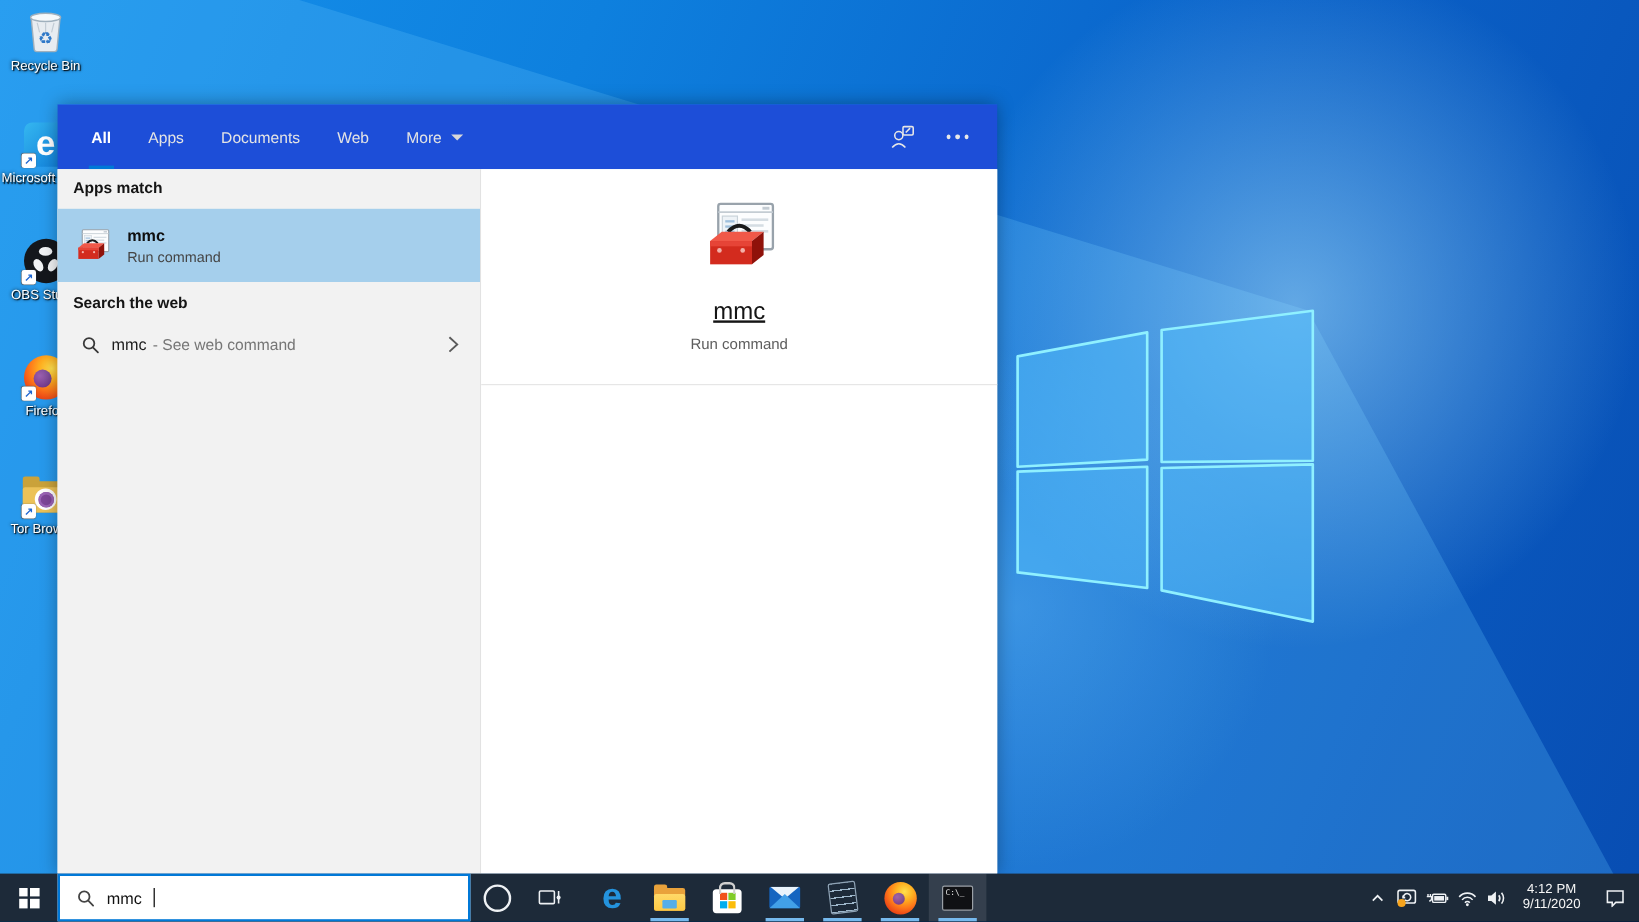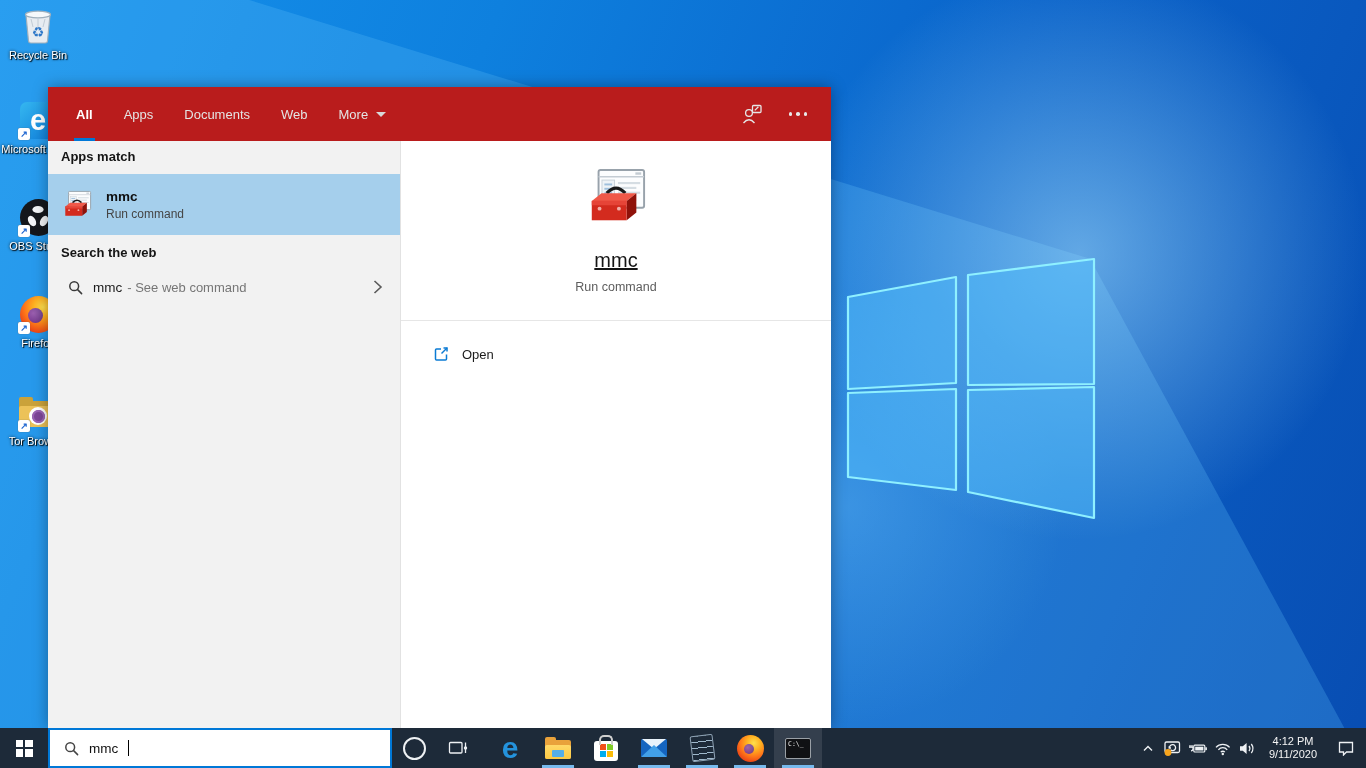--- a/index.html
+++ b/index.html
@@ -38,21 +38,21 @@
   .tor-tab{position:absolute;top:0;left:0;width:14px;height:6px;background:#caa23a;border-radius:2px 2px 0 0;}
   .tor-front{position:absolute;bottom:0;width:38px;height:21px;background:#ecc258;border-radius:2px;}
   .tor-onion{position:absolute;left:10px;bottom:2px;width:18px;height:18px;border-radius:50%;
              background:#fff;display:grid;place-items:center;}
   .tor-onion::after{content:"";width:13px;height:13px;border-radius:50%;background:#7d4698;
                     box-shadow:inset 0 0 0 2px #9a63b5;}
 
   
   .search-panel{position:absolute;left:48px;top:87px;width:783px;height:641px;z-index:5;
                 display:flex;flex-direction:column;box-shadow:0 0 14px rgba(0,0,0,.35);}
-  .panel-header{height:54px;background:#b91c1c;display:flex;align-items:center;flex:none;}
+  .panel-header{height:54px;background:#1d4ed8;display:flex;align-items:center;flex:none;}
   .tabs{display:flex;gap:27px;margin-left:26px;height:100%;}
   .tab{position:relative;display:flex;align-items:center;color:#e4e4e4;font-size:13px;padding:0 2px;cursor:default;}
   .tab.active{color:#fff;font-weight:bold;}
   .tab.active::after{content:"";position:absolute;left:0;right:0;bottom:0;height:3px;background:#0078d7;}
   .caret-down{width:0;height:0;border-left:5px solid transparent;border-right:5px solid transparent;
               border-top:5px solid #d8d8d8;margin-left:8px;}
   .header-actions{margin-left:auto;margin-right:24px;display:flex;align-items:center;gap:26px;}
   .dots{display:flex;gap:4px;}
   .dots i{width:3.5px;height:3.5px;border-radius:50%;background:#e8e8e8;}
 
@@ -302,30 +302,20 @@
       <div class="col-right">
         <div class="preview">
           <svg class="pv-icon" width="62" height="62">
             <use href="#mmc-sym"></use>
           </svg>
           <div class="pv-title">mmc</div>
           <div class="pv-sub">Run command</div>
           <div class="pv-divider"></div>
 
           <div class="pv-actions">
-            <div class="action">
-              <svg width="16" height="16" viewBox="0 0 16 16">
-                <g stroke="#0b7bd4" stroke-width="1.5" fill="none">
-                  <path d="M13.5 8.5 v4.5 a1 1 0 0 1 -1 1 h-9 a1 1 0 0 1 -1 -1 v-9 a1 1 0 0 1 1 -1 h4.5"></path>
-                  <path d="M8.5 7.5 L14 2"></path>
-                    <path d="M10.5 2 H14 V5.5"></path>
-                </g>
-              </svg>
-              <span>Open</span>
-            </div>
           </div>
         </div>
       </div>
     </div>
   </div>
 
   <div class="taskbar">
     <div class="tb-start">
       <div class="win-grid">
           <i></i>

